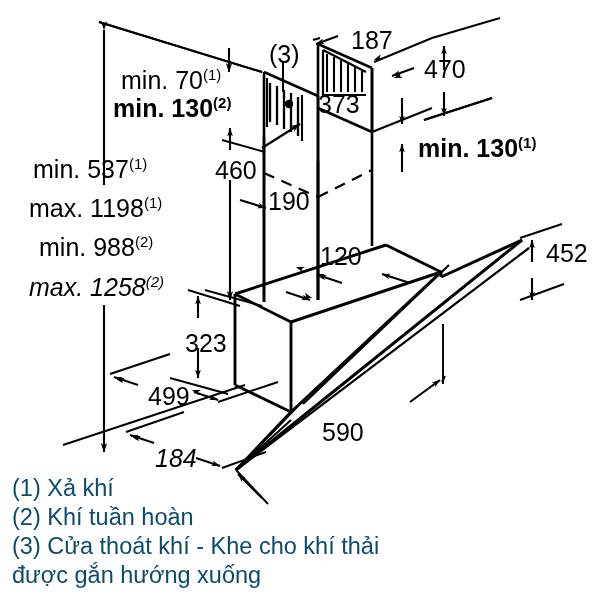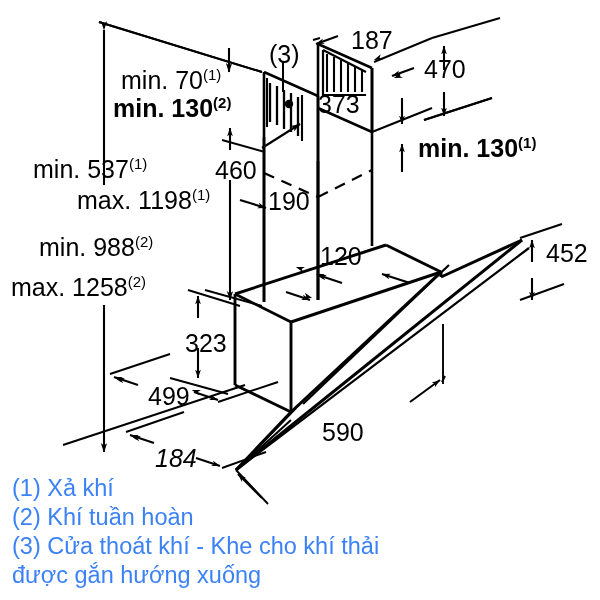--- a/index.html
+++ b/index.html
@@ -4,21 +4,21 @@
 <style>
   html,body{margin:0;padding:0;background:#fff;}
   body{width:600px;height:600px;overflow:hidden;
        font-family:"Liberation Sans","DejaVu Sans",sans-serif;}
   #stage{position:relative;width:600px;height:600px;background:#ffffff;}
   svg{position:absolute;left:0;top:0;}
   .lbl{position:absolute;color:#000;white-space:nowrap;line-height:1;}
   .dim{font-size:25px;}
   .sup{font-size:15px;vertical-align:super;}
   .legend{position:absolute;left:12px;top:474px;width:580px;}
-  .legend div{font-size:23.5px;line-height:29px;color:#3b82f6;white-space:nowrap;}
+  .legend div{font-size:23.5px;line-height:29px;color:#0c4a6e;white-space:nowrap;}
 </style>
 </head>
 <body>
 
 <div id="stage">
 
   <svg width="600" height="600" viewBox="0 0 600 600">
     <defs>
       <marker id="ah" markerWidth="10" markerHeight="10" refX="9" refY="3.2" orient="auto" markerUnits="userSpaceOnUse">
         <path d="M0,0 L9.5,3.2 L0,6.4 L2.6,3.2 z" fill="#000"></path>
@@ -236,28 +236,28 @@
   <div class="lbl dim" style="left:121px;top:67px;">
     <span>min. 70</span><span class="sup">(1)</span>
   </div>
   <div class="lbl dim" style="left:113px;top:95px;font-weight:bold;">
     <span>min. 130</span><span class="sup">(2)</span>
   </div>
 
   <div class="lbl dim" style="left:33px;top:156px;">
     <span>min. 537</span><span class="sup">(1)</span>
   </div>
-  <div class="lbl dim" style="left:29px;top:187px;margin-left:48px;">
+  <div class="lbl dim" style="left:29px;top:195px;">
     <span>max. 1198</span><span class="sup">(1)</span>
   </div>
 
   <div class="lbl dim" style="left:39px;top:234px;">
     <span>min. 988</span><span class="sup">(2)</span>
   </div>
-  <div class="lbl dim" style="left:11px;top:274px;">
+  <div class="lbl dim" style="left:29px;top:274px;font-style:italic;">
     <span>max. 1258</span><span class="sup">(2)</span>
   </div>
 
   <div class="lbl dim" style="left:207px;top:158px;margin-left:8px;">460</div>
   <div class="lbl dim" style="left:268px;top:189px;">190</div>
   <div class="lbl dim" style="left:320px;top:244px;">120</div>
 
   <div class="lbl dim" style="left:351px;top:28px;">187</div>
   <div class="lbl dim" style="left:318px;top:92px;">373</div>
   <div class="lbl dim" style="left:424px;top:57px;">470</div>

